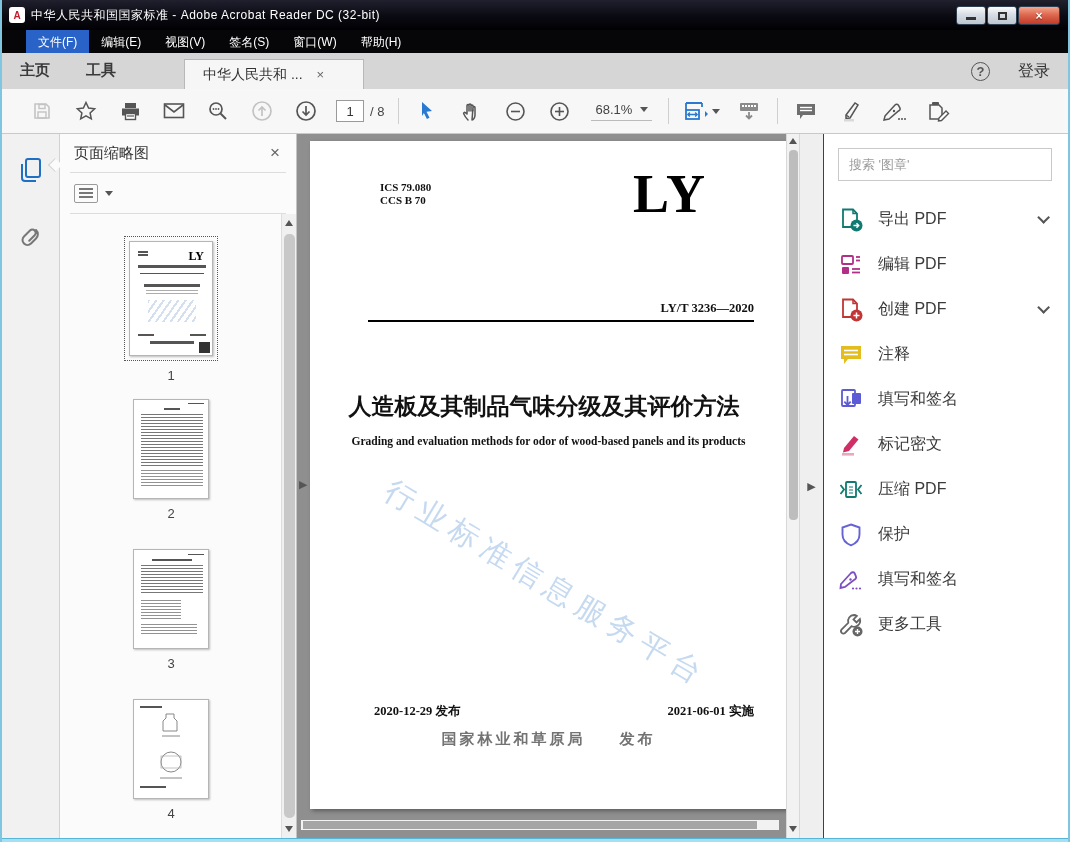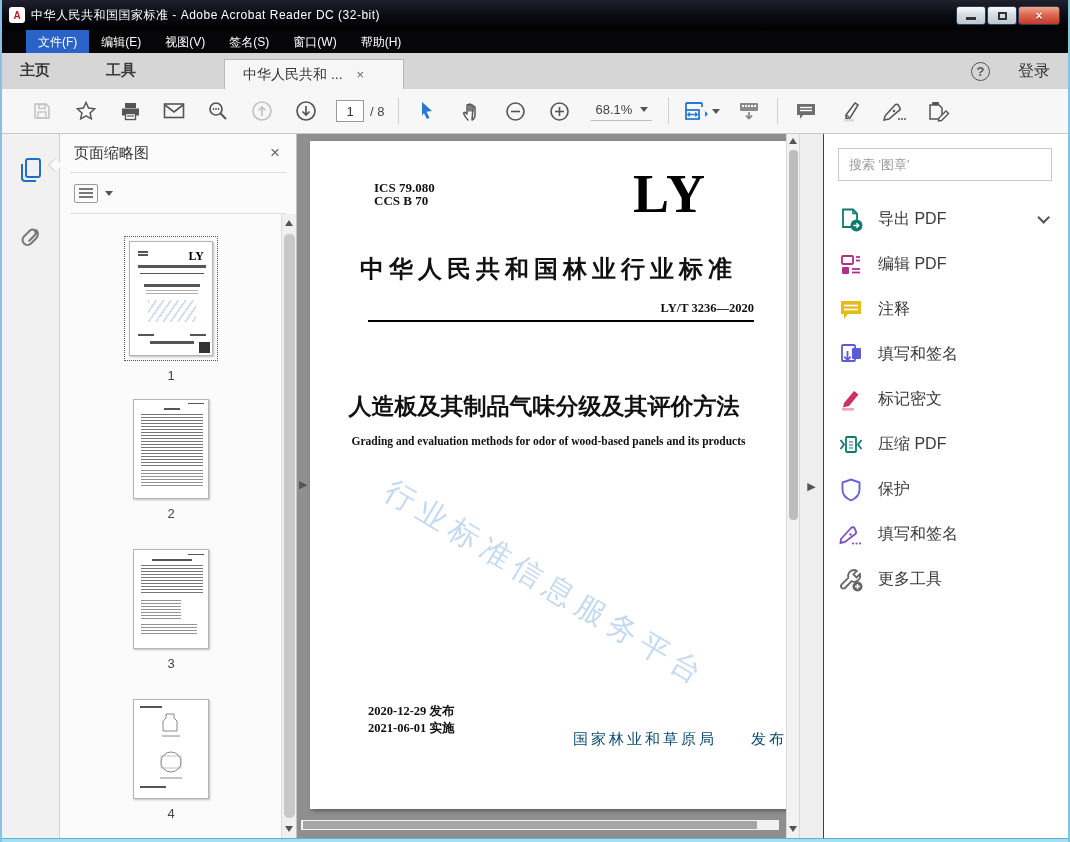--- a/index.html
+++ b/index.html
@@ -20,21 +20,21 @@
   .glyph-min { width:10px; height:3px; background:#333; margin-top:6px; }
   .glyph-rest { width:9px; height:8px; border:2px solid #333; }
   .glyph-x { color:#fff; font-weight:bold; font-size:12px; text-shadow:0 1px 1px #7a1a10; }
 
   
   .menubar { height:23px; background:#060608; display:flex; align-items:stretch; padding-left:24px; flex:0 0 auto; }
   .menu-item { color:#fff; font-size:12px; padding:4px 12px 0; }
   .menu-item.hl { background:#2a63c8; }
 
   
-  .tabbar { height:36px; background:#d6d6d6; display:flex; align-items:flex-end; position:relative; flex:0 0 auto;gap:20px; }
+  .tabbar { height:36px; background:#d6d6d6; display:flex; align-items:flex-end; position:relative; flex:0 0 auto; }
   .tab-simple { font-size:15px; color:#3a3a3a; padding:0 18px 9px; }
   .tab-doc { background:#f6f6f6; border:1px solid #b8b8b8; border-bottom:none; height:30px;
              display:flex; align-items:center; gap:14px; padding:0 12px 0 18px; margin-left:50px;
              font-size:14px; color:#333; min-width:180px; }
   .tab-close { color:#666; font-size:13px; line-height:1; }
   .tabbar-right { position:absolute; right:18px; bottom:7px; display:flex; align-items:center; gap:28px; }
   .help-circle { width:19px; height:19px; border:1.6px solid #555; border-radius:50%; color:#555;
                  font-size:13px; font-weight:bold; display:flex; align-items:center; justify-content:center; }
   .signin { font-size:16px; color:#333; }
 
@@ -86,36 +86,36 @@
   .doc-vthumb { position:absolute; top:16px; left:2px; width:9px; height:370px; background:#bdbdbd; border-radius:4px; }
   .doc-hscroll { position:absolute; left:4px; right:20px; bottom:8px; height:10px; background:#f2f2f2; }
   .doc-hthumb { position:absolute; left:2px; top:1px; height:8px; width:95%; background:#a5a5a5; }
 
   .handle-strip { width:24px; background:#efefef; border-left:1px solid #d8d8d8; display:flex; align-items:center; justify-content:center; position:relative; }
   .collapse-right { color:#555; font-size:11px; }
 
   
   .page { position:absolute; left:13px; top:7px; width:477px; height:668px; background:#fff;
           box-shadow:2px 2px 4px rgba(0,0,0,.35); font-family:"Liberation Serif",serif; }
-  .ics { position:absolute; left:64px; top:40px; font-size:13px; font-weight:bold; color:#111; line-height:13px; white-space:pre-line; }
+  .ics { position:absolute; left:70px; top:40px; font-size:11px; font-weight:bold; color:#111; line-height:13px; white-space:pre-line; }
   .ly-logo { position:absolute; right:80px; top:22px; font-size:54px; font-weight:900; color:#000; font-family:"Liberation Serif",serif; letter-spacing:2px; }
   .org-line { position:absolute; left:0; right:0; top:112px; text-align:center; font-size:24px; font-weight:bold;
               color:#111; letter-spacing:5px; font-family:"Liberation Sans",sans-serif; }
   .std-no { position:absolute; right:33px; top:160px; font-size:12.5px; font-weight:bold; color:#111; }
   .hrule { position:absolute; left:58px; right:33px; top:179px; height:2px; background:#000; }
   .doc-title { position:absolute; left:0; right:9px; top:250px; text-align:center; font-size:23px; font-weight:bold;
                color:#111; font-family:"Liberation Sans",sans-serif; }
   .doc-sub { position:absolute; left:0; right:0; top:294px; text-align:center; font-size:11.5px; font-weight:bold; color:#111; }
   .watermark { position:absolute; left:88px; top:330px; transform:rotate(31deg); transform-origin:left top;
                font-size:30px; color:#9fc0e6; opacity:.6; letter-spacing:7px; white-space:nowrap;
                font-family:"Liberation Sans",sans-serif; }
-  .date-row { position:absolute; left:58px; right:33px; top:562px; display:flex; justify-content:space-between;
-              font-size:12.5px; font-weight:bold; color:#111;flex-direction:column; }
-  .pub-row { position:absolute; left:0; right:0; top:589px; text-align:right; font-size:15px; font-weight:normal;
-             color:#0c4a6e; letter-spacing:3px; font-family:"Liberation Sans",sans-serif; }
+  .date-row { position:absolute; left:64px; right:33px; top:562px; display:flex; justify-content:space-between;
+              font-size:12.5px; font-weight:bold; color:#111; }
+  .pub-row { position:absolute; left:0; right:0; top:589px; text-align:center; font-size:15px; font-weight:bold;
+             color:#737373; letter-spacing:3px; font-family:"Liberation Sans",sans-serif; }
   .pub-word { margin-left:34px; }
 
   
   .rightpanel { width:245px; background:#fff; border-left:1px solid #404040; padding:14px 16px 0 14px; }
   .search-box { width:100%; height:33px; border:1px solid #c9c9c9; font-size:13px; padding:0 10px; color:#333;
                 font-family:"Liberation Sans",sans-serif; }
   .search-box::placeholder { color:#9a9a9a; }
   .tool-list { margin-top:16px; }
   .tool-row { height:45px; display:flex; align-items:center; gap:14px; position:relative; }
   .tool-label { font-size:16px; color:#3a3a3a; }
@@ -398,21 +398,20 @@
       </div>
     </div>
 
     <div class="docarea">
       <span class="collapse-left">▶</span>
 
       <div class="page">
         <div class="ics">ICS 79.080
 CCS B 70</div>
         <div class="ly-logo">LY</div>
-        <div class="org-line">中华人民共和国林业行业标准</div>
         <div class="std-no">LY/T 3236—2020</div>
         <div class="hrule"></div>
         <div class="doc-title">人造板及其制品气味分级及其评价方法</div>
         <div class="doc-sub">Grading and evaluation methods for odor of wood-based panels and its products</div>
         <div class="watermark">行业标准信息服务平台</div>
         <div class="date-row">
           <span>2020-12-29 发布</span>
           <span>2021-06-01 实施</span>
         </div>
         <div class="pub-row">
@@ -454,20 +453,30 @@
               <rect x="4" y="4" width="11" height="8" rx="1" fill="none" stroke="#b12f87" stroke-width="1.8"></rect>
               <rect x="4" y="15" width="7" height="7" rx="1" fill="#b12f87"></rect>
               <line x1="14" y1="17" x2="22" y2="17" stroke="#b12f87" stroke-width="1.8"></line>
               <line x1="14" y1="20.5" x2="22" y2="20.5" stroke="#b12f87" stroke-width="1.8"></line>
               <line x1="18" y1="5" x2="22" y2="5" stroke="#b12f87" stroke-width="1.8"></line>
               <line x1="18" y1="8.5" x2="22" y2="8.5" stroke="#b12f87" stroke-width="1.8"></line>
             </svg>
           <span class="tool-label">编辑 PDF</span>
         </div>
 
+        <div class="tool-row">
+          <svg width="26" height="26" viewBox="0 0 26 26">
+              <path d="M5 2.5h10l4 4V20H5z" fill="none" stroke="#c13535" stroke-width="1.8"></path>
+              <path d="M15 2.5v4h4" fill="none" stroke="#c13535" stroke-width="1.5"></path>
+              <circle cx="18.5" cy="18.5" r="6" fill="#c13535"></circle>
+              <path d="M18.5 15.5v6m-3-3h6" fill="none" stroke="#fff" stroke-width="1.5"></path>
+            </svg>
+          <span class="tool-label">创建 PDF</span>
+          <span class="chev"></span>
+        </div>
 
         <div class="tool-row">
           <svg width="26" height="26" viewBox="0 0 26 26">
               <path d="M3 4h20v13H10l-4 5v-5H3z" fill="#e3bc1e"></path>
               <line x1="6" y1="8.5" x2="20" y2="8.5" stroke="#fff" stroke-width="1.6"></line>
               <line x1="6" y1="12.5" x2="20" y2="12.5" stroke="#fff" stroke-width="1.6"></line>
             </svg>
           <span class="tool-label">注释</span>
         </div>
 

